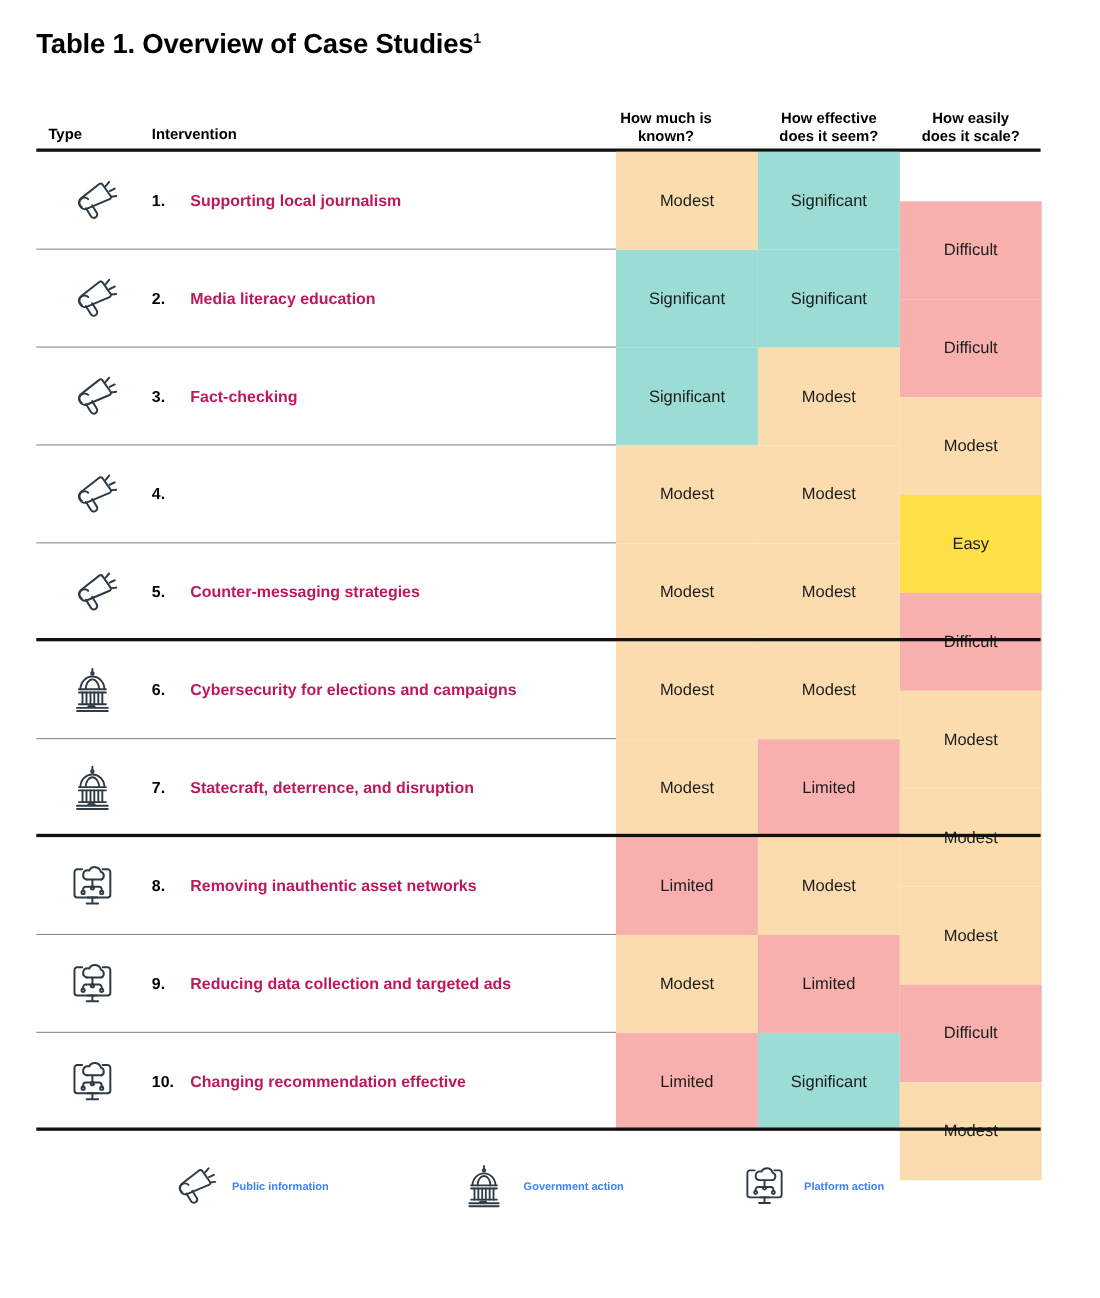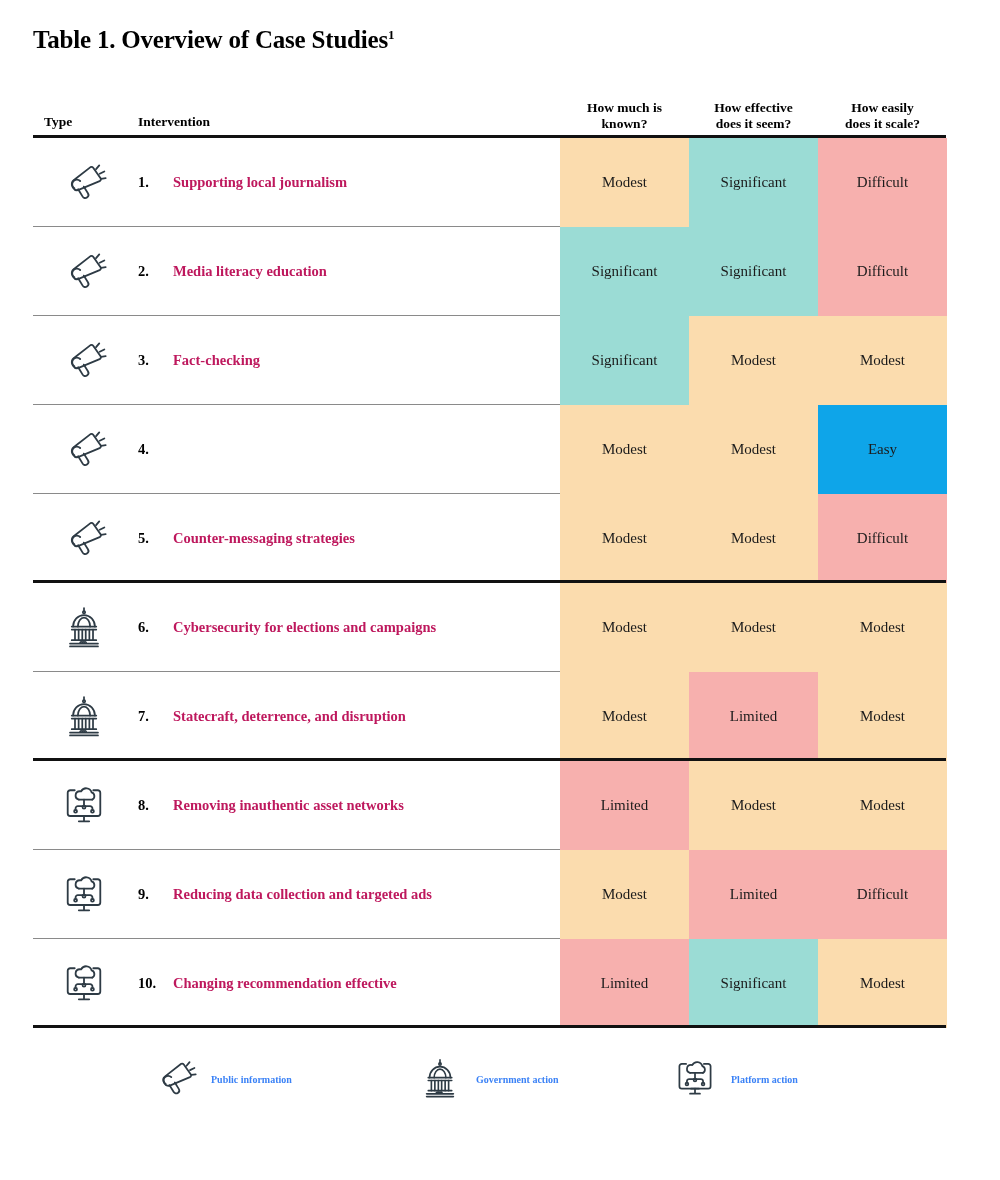--- a/index.html
+++ b/index.html
@@ -15,21 +15,20 @@
     color: #111111;
     position: relative;
     overflow: hidden;
   }
 
   .page {
     position: relative;
     width: 1000px;
     height: 1060px;
     box-sizing: border-box;
-    font-family: Liberation Serif, serif;
   }
 
   
   .title {
     position: absolute;
     left: 33px;
     top: 26px;
     font-size: 25px;
     font-weight: bold;
     letter-spacing: -0.2px;
@@ -62,21 +61,21 @@
     color: #000000;
     line-height: 16px;
   }
   .th-type      { left: 11px;  bottom: 5px; }
   .th-interv    { left: 105px; bottom: 5px; }
   .th-col {
     width: 129px;
     text-align: center;
     bottom: 3px;
   }
-  .th-c0 { left: 527px; margin-top: 35px; }
+  .th-c0 { left: 508px; margin-top: 35px; }
   .th-c1 { left: 656px; }
   .th-c2 { left: 785px; }
 
   .rule-head {
     height: 3px;
     background: #111111;
     width: 913px;
   }
 
   
@@ -101,21 +100,21 @@
     width: 129px;
     display: flex;
     align-items: center;
     justify-content: center;
     font-size: 15px;
     color: #1b1b1b;
     z-index: 1;
   }
   .cell.c0 { left: 527px; }
   .cell.c1 { left: 656px; }
-  .cell.c2 { left: 785px; }
+  .cell.c2 { left: 785px; margin-top: 45px; }
 
   
   .icon-cell {
     position: absolute;
     left: 8px;
     top: 0;
     height: 89px;
     width: 86px;
     display: flex;
     align-items: center;
@@ -284,21 +283,21 @@
             </div>
             <div class="num">3.</div>
             <div class="label">Fact-checking</div>
             <div class="rule-thin"></div>
           </div>
         </div>
         <div class="row">
           <div class="row-inner">
             <div class="cell c0" style="background:#fbdcae">Modest</div>
             <div class="cell c1" style="background:#fbdcae">Modest</div>
-            <div class="cell c2" style="background:#0ea5e9">Easy</div>
+            <div class="cell c2" style="background:#fde047">Easy</div>
             <div class="icon-cell">
               <svg class="ico" width="46" height="46" viewBox="0 0 48 48" fill="none" stroke="#2e3b45" stroke-width="1.9" stroke-linecap="round" stroke-linejoin="round">
     <path d="M30.8 7.4 13.2 21.2a5.1 5.1 0 0 0-1.2 6.7l.6 1a5.1 5.1 0 0 0 6.4 2.1L40.3 22c1.3-.5 1.7-2.2.8-3.3L33.6 8.1c-.7-.9-1.9-1.1-2.8-.7Z"></path>
     <path d="M13.9 29.5a4.9 4.9 0 1 1 6.1-7.6"></path>
     <path d="m17.9 30.6 4.7 7.6a3.2 3.2 0 0 0 4.5 1 3.2 3.2 0 0 0 1-4.4l-4.3-7"></path>
     <path d="M36.6 9.6 39.9 5.6"></path>
     <path d="M40.4 14.3 45.2 12"></path>
     <path d="M41.9 19.6 46.6 19"></path>
   </svg>
             </div>

